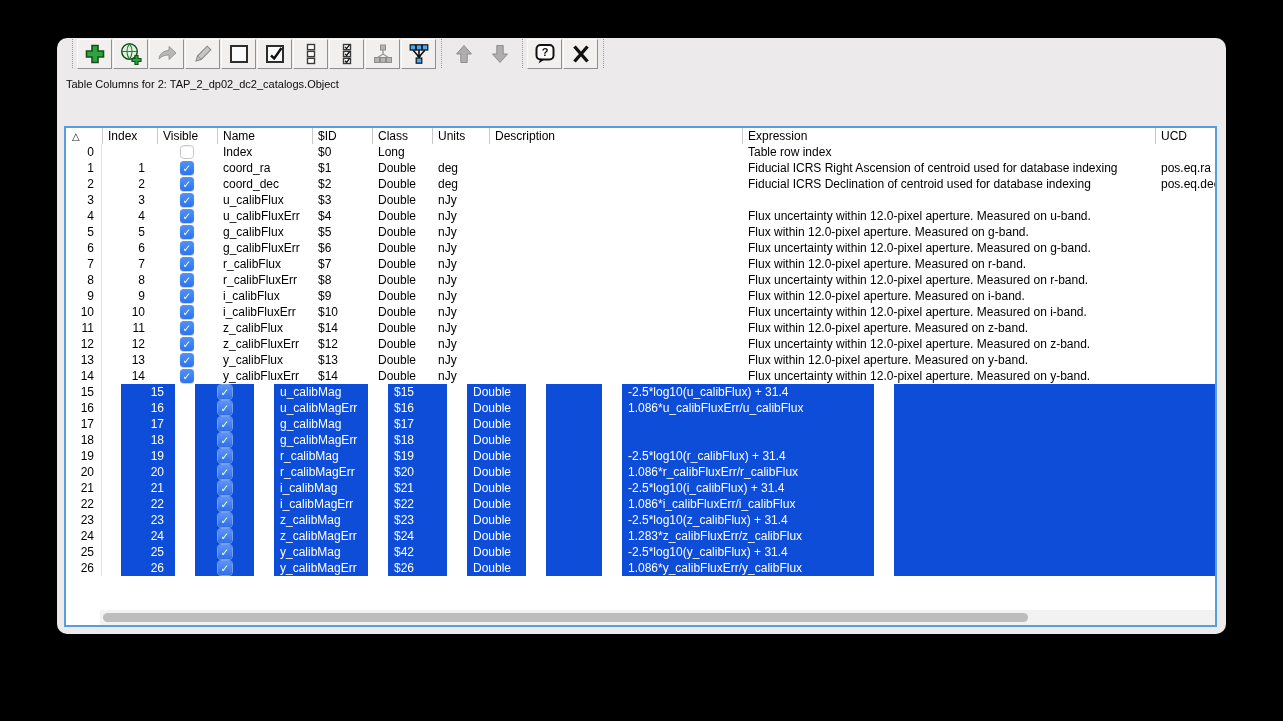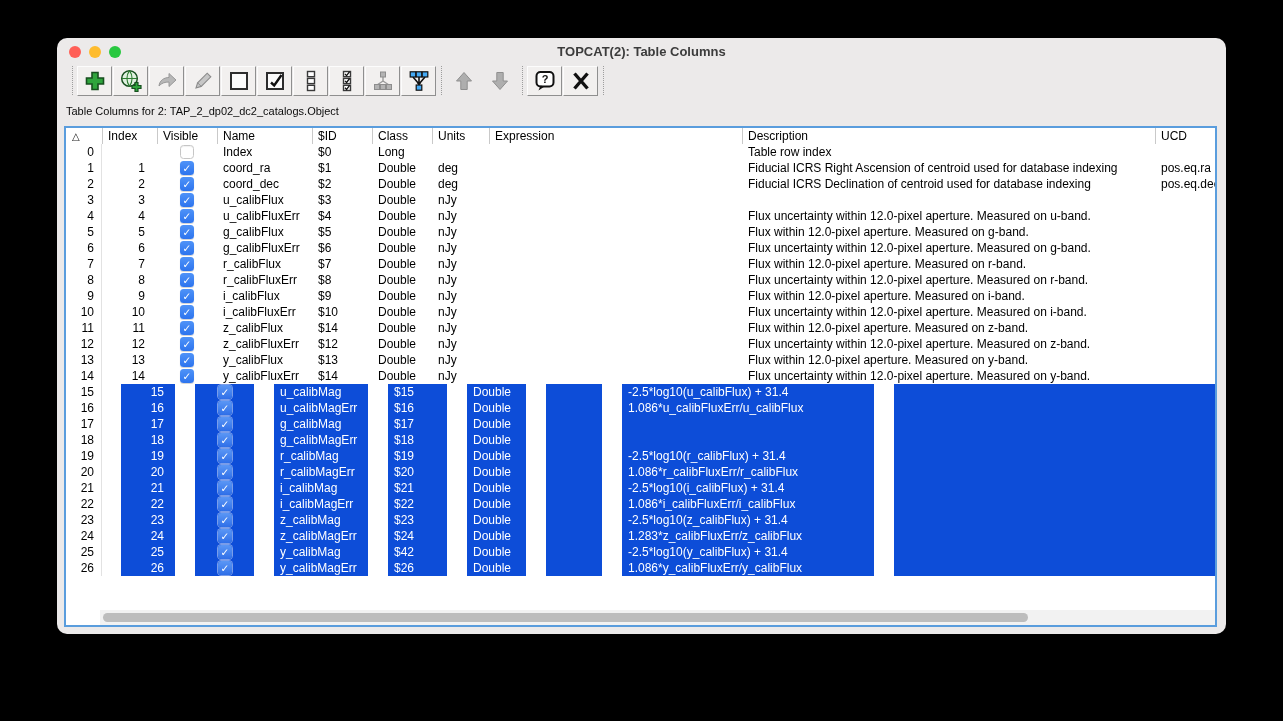--- a/index.html
+++ b/index.html
@@ -49,28 +49,20 @@
   .sel .cb.on{background:linear-gradient(#5b97f5,#2f6fe8);box-shadow:0 0 0 1px rgba(255,255,255,.45);}
   
   .hscroll{position:absolute;left:34px;right:0;bottom:0;height:15px;background:#f2f2f2;}
   .hthumb{position:absolute;left:3px;top:3px;width:925px;height:9px;border-radius:4.5px;background:#bdbdbd;}
 </style>
 </head>
 <body>
 
 <div class="window">
 
-  <div class="titlebar">
-    <div class="lights">
-      <span class="light red"></span>
-      <span class="light yellow"></span>
-      <span class="light green"></span>
-    </div>
-    <span class="title">TOPCAT(2): Table Columns</span>
-  </div>
 
   <div class="toolbar">
     <div class="tsep"></div>
 
     <div class="tbtn">
       <span>
         <svg width="24" height="24" viewBox="0 0 24 24">
             <path d="M9 3.5h6v5.5H20.5v6H15V20.5H9V15H3.5V9H9z" fill="#2fa43c" stroke="#174f1f" stroke-width="1.6"></path>
           </svg>
       </span>
@@ -200,22 +192,22 @@
 
   <div class="tablebox">
     <div class="grid hrow">
         <div class="hcell"><span class="tri">△</span></div>
         <div class="hcell">Index</div>
         <div class="hcell">Visible</div>
         <div class="hcell">Name</div>
         <div class="hcell">$ID</div>
         <div class="hcell">Class</div>
         <div class="hcell">Units</div>
+        <div class="hcell">Description</div>
         <div class="hcell">Expression</div>
-        <div class="hcell">Description</div>
         <div class="hcell">UCD</div>
       </div>
     <div>
         <div class="grid trow">
           <div class="cell c-rowhead">0</div>
           <div class="cell c-index"></div>
           <div class="cell c-visible">
             <span class="cb off"></span>
           </div>
           <div class="cell c-name">Index</div>

